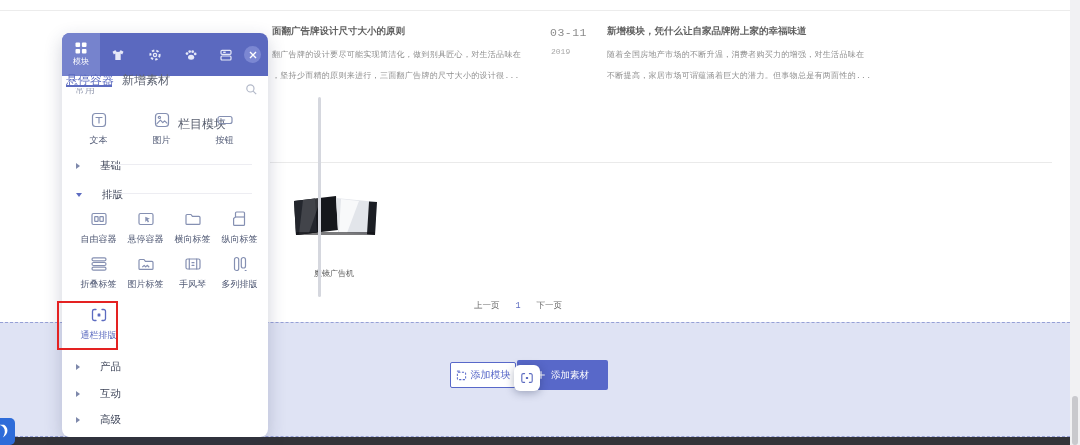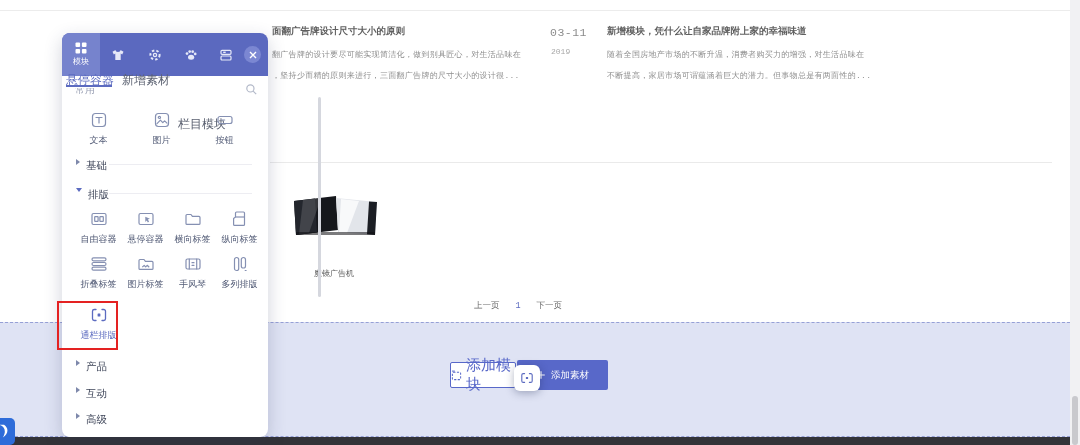--- a/index.html
+++ b/index.html
@@ -15,21 +15,21 @@
   .date-y{font-size:8px;color:#a8a8a8;}
   .news-divider{left:270px;top:162px;width:782px;height:1px;background:#eaeaea;}
   .product-label{font-size:8px;color:#5c5c5c;}
   .pagination{left:474px;top:300px;display:flex;gap:16px;font-size:8.5px;color:#6b6b6b;align-items:center;}
   .pagination .cur{color:#5c6bc0;}
 
   
   .lavender{left:0;top:322px;width:1070px;height:115px;background:#dfe3f4;
             border-top:1px dashed #96a0d6;border-bottom:1px dashed #96a0d6;box-sizing:border-box;}
   .btn-add-module{left:450px;top:362px;width:66px;height:26px;background:#fff;border:1px solid #5868c9;
-            border-radius:2px;color:#5868c9;font-size:15px;display:flex;align-items:center;justify-content:center;gap:4px;box-sizing:border-box;}
+            border-radius:2px;color:#5868c9;font-size:10px;display:flex;align-items:center;justify-content:center;gap:4px;box-sizing:border-box;}
   .btn-add-material{left:517px;top:360px;width:91px;height:30px;background:#5868c9;border-radius:2px;
             color:#fff;font-size:9.5px;display:flex;align-items:center;justify-content:center;gap:5px;}
   .drop-hint{left:455px;top:395px;width:170px;text-align:center;font-size:9px;color:#9aa1bd;}
   .ghost{left:514px;top:365px;width:26px;height:26px;background:#fff;border-radius:6px;z-index:7;
          box-shadow:0 2px 8px rgba(30,40,80,.35);display:flex;align-items:center;justify-content:center;}
 
   .darkbar{left:0;top:437px;width:1080px;height:8px;background:#333338;z-index:2;}
   .logo{left:-12px;top:418px;width:27px;height:27px;background:#2e6cd9;border-radius:5px;z-index:8;
         display:flex;align-items:center;justify-content:center;}
   .page-scroll-track{left:1070px;top:0;width:10px;height:445px;background:#f1f1f3;z-index:9;}
@@ -50,21 +50,21 @@
   .tab.active{color:#5c6bc0;}
   .tab-underline{position:absolute;left:4px;top:52px;width:46px;height:2px;background:#5c6bc0;}
   .clip-row{position:absolute;left:13px;top:55px;width:60px;height:7px;overflow:hidden;}
   .clip-row span{display:block;margin-top:-5px;font-size:10px;color:#9aa0b4;}
   .panel-search{position:absolute;left:183px;top:50px;width:13px;height:13px;}
 
   .mod-row{position:absolute;left:13px;display:flex;}
   .mod-cell{width:47px;display:flex;flex-direction:column;align-items:center;gap:4px;}
   .mod-cell .mlabel{font-size:9px;color:#525b76;white-space:nowrap;}
   .mod-cell.hl .mlabel{color:#5c6bc0;}
-  .sec-hdr{position:absolute;left:14px;display:flex;gap:6px;font-size:10.5px;color:#3e4559;}
+  .sec-hdr{position:absolute;left:14px;display:flex;align-items:center;gap:20px;font-size:10.5px;color:#3e4559;}
   .tri-r{width:0;height:0;border-left:4px solid #7e88ab;border-top:3.5px solid transparent;border-bottom:3.5px solid transparent;}
   .tri-d{width:0;height:0;border-top:4px solid #5c6bc0;border-left:3.5px solid transparent;border-right:3.5px solid transparent;}
   .sec-line{position:absolute;left:47px;right:16px;top:5px;height:1px;background:#ededf2;}
   .panel-scroll-thumb{position:absolute;left:256px;top:64px;width:3px;height:200px;background:#d5d7de;border-radius:2px;}
 
   .red-box{left:57px;top:301px;width:61px;height:49px;border:2px solid #e42222;z-index:6;box-sizing:border-box;}
 
   svg{display:block;}
 </style>
 </head>

